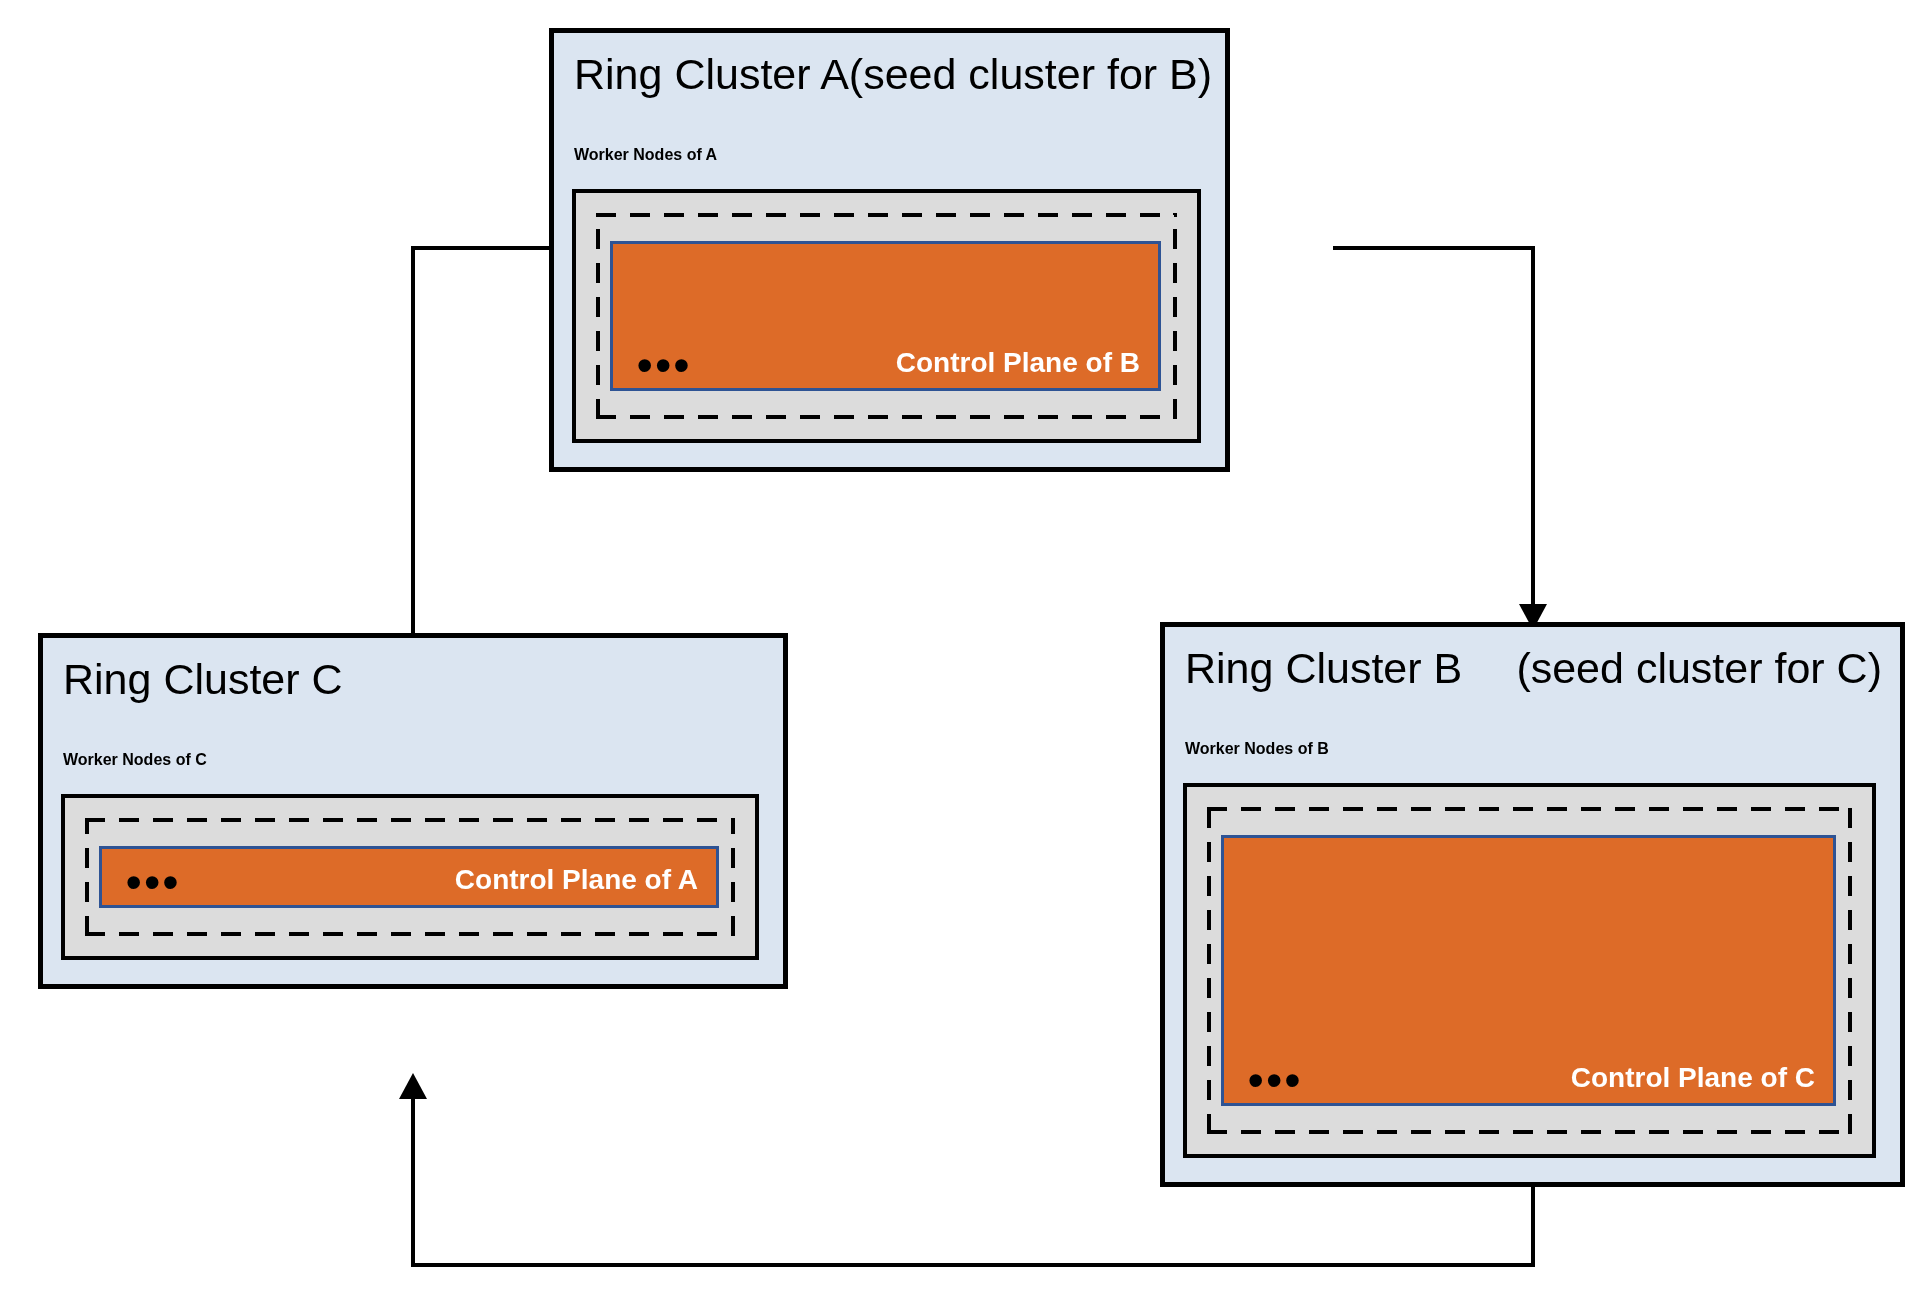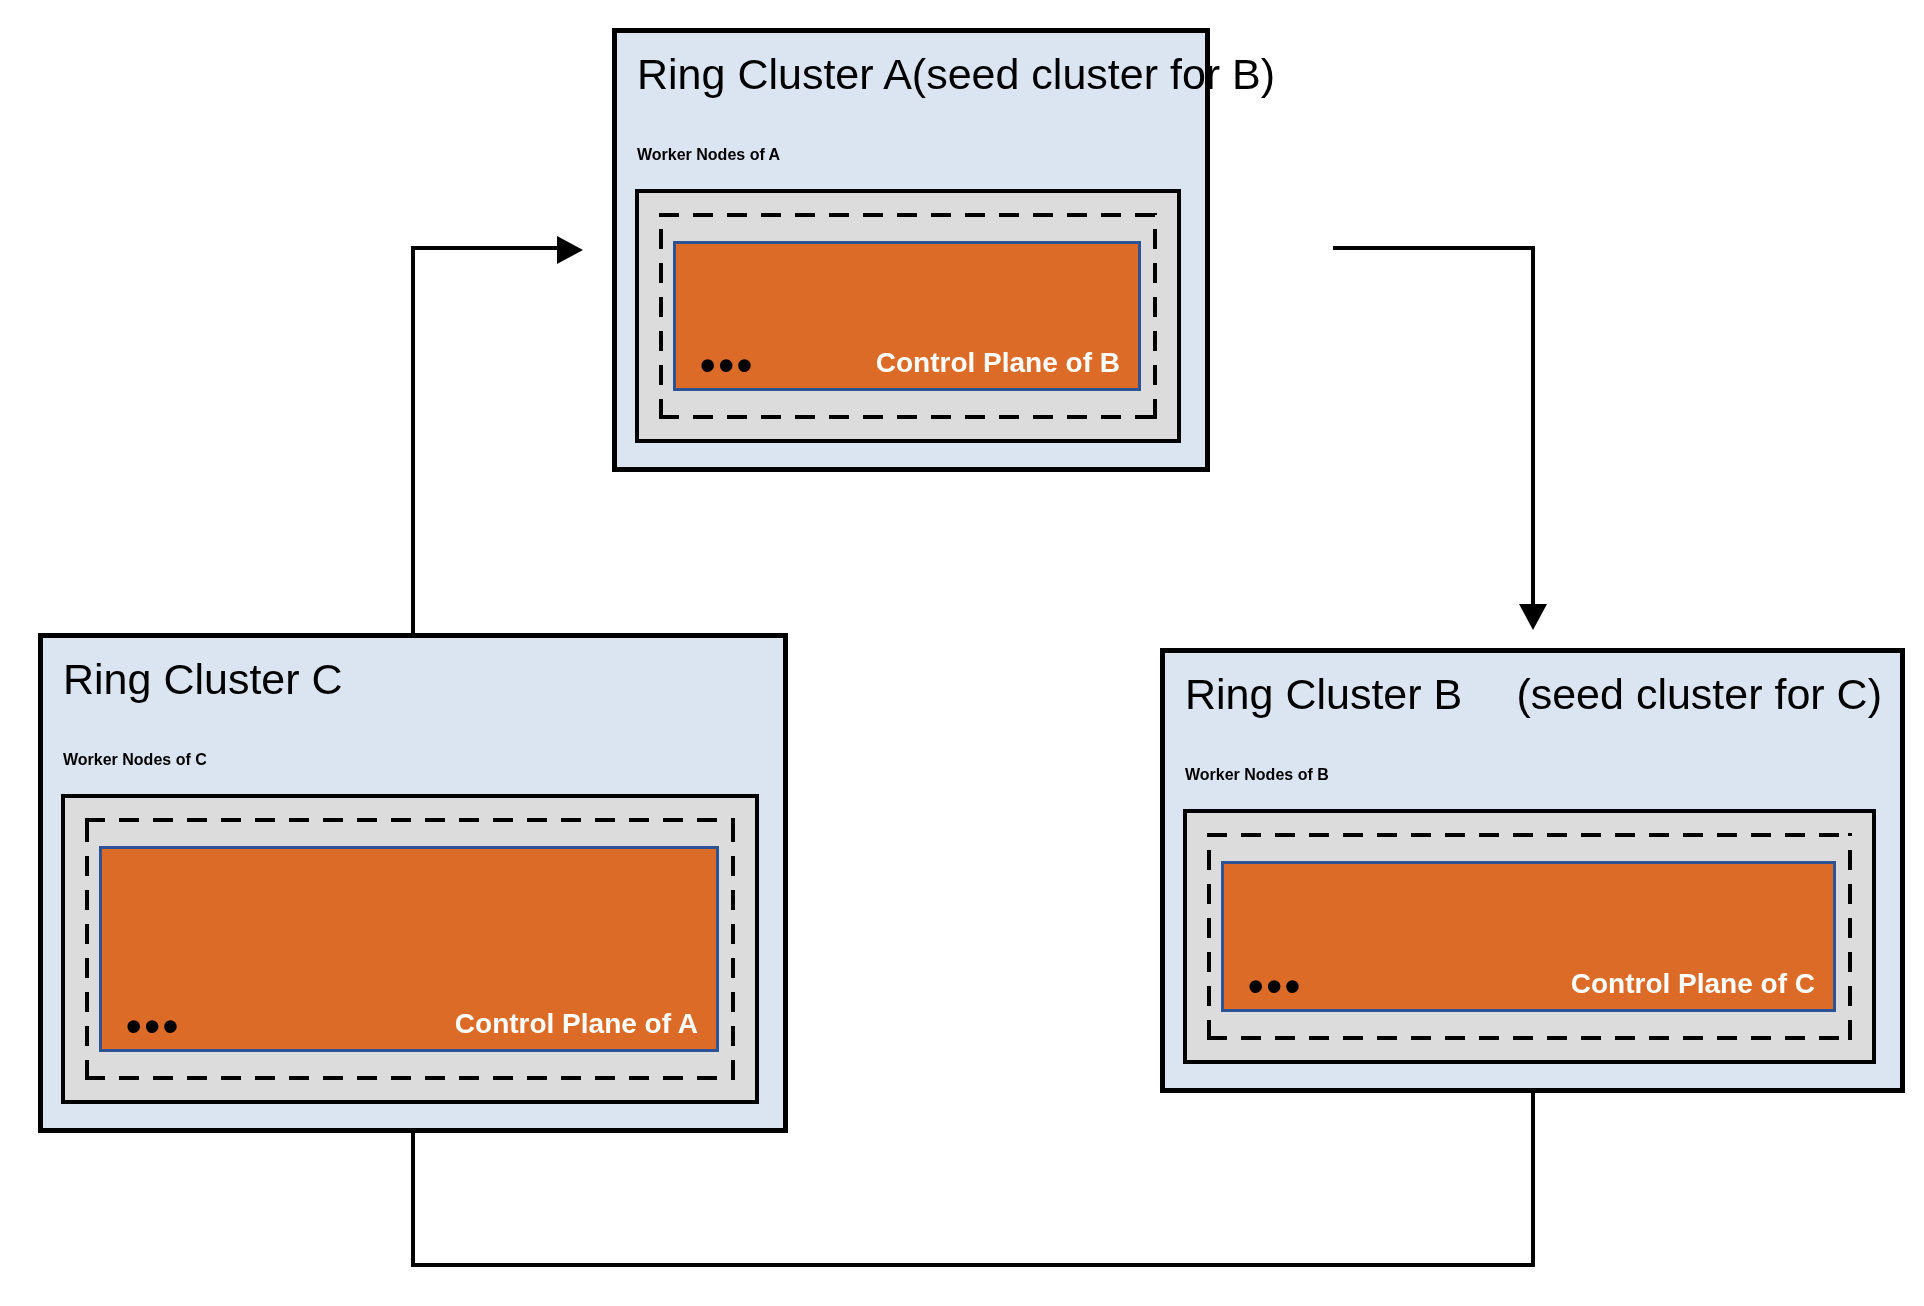--- a/index.html
+++ b/index.html
@@ -18,23 +18,23 @@
   body{font-family:"Liberation Sans", sans-serif;color:var(--text);position:relative;}
 
   .canvas{position:absolute;left:0;top:0;width:1924px;height:1306px;}
 
   
   .cluster{
     position:absolute;
     background:var(--cluster-fill);
     border:5px solid var(--cluster-border);
   }
-  .cluster-a{left:612px;top:28px;width:598px;height:444px;}
-  .cluster-b{left:1160px;top:648px;width:745px;height:445px;}
-  .cluster-c{left:38px;top:633px;width:750px;height:500px;text-align:center;}
+  .cluster-a{left:549px;top:28px;width:681px;height:444px;}
+  .cluster-b{left:1160px;top:622px;width:745px;height:565px;}
+  .cluster-c{left:38px;top:633px;width:750px;height:356px;text-align:center;}
 
   .title-row{
     position:absolute;left:20px;right:18px;top:16px;
     display:flex;justify-content:space-between;align-items:baseline;
     font-size:43px;line-height:50px;white-space:nowrap;
   }
   .worker-label{
     position:absolute;left:20px;top:106px;
     font-size:16px;font-weight:700;line-height:32px;white-space:nowrap;
   }

